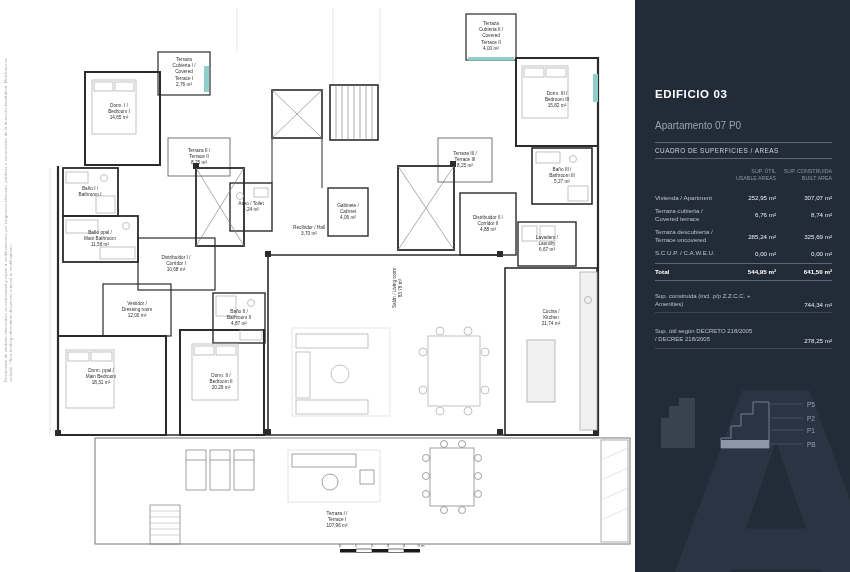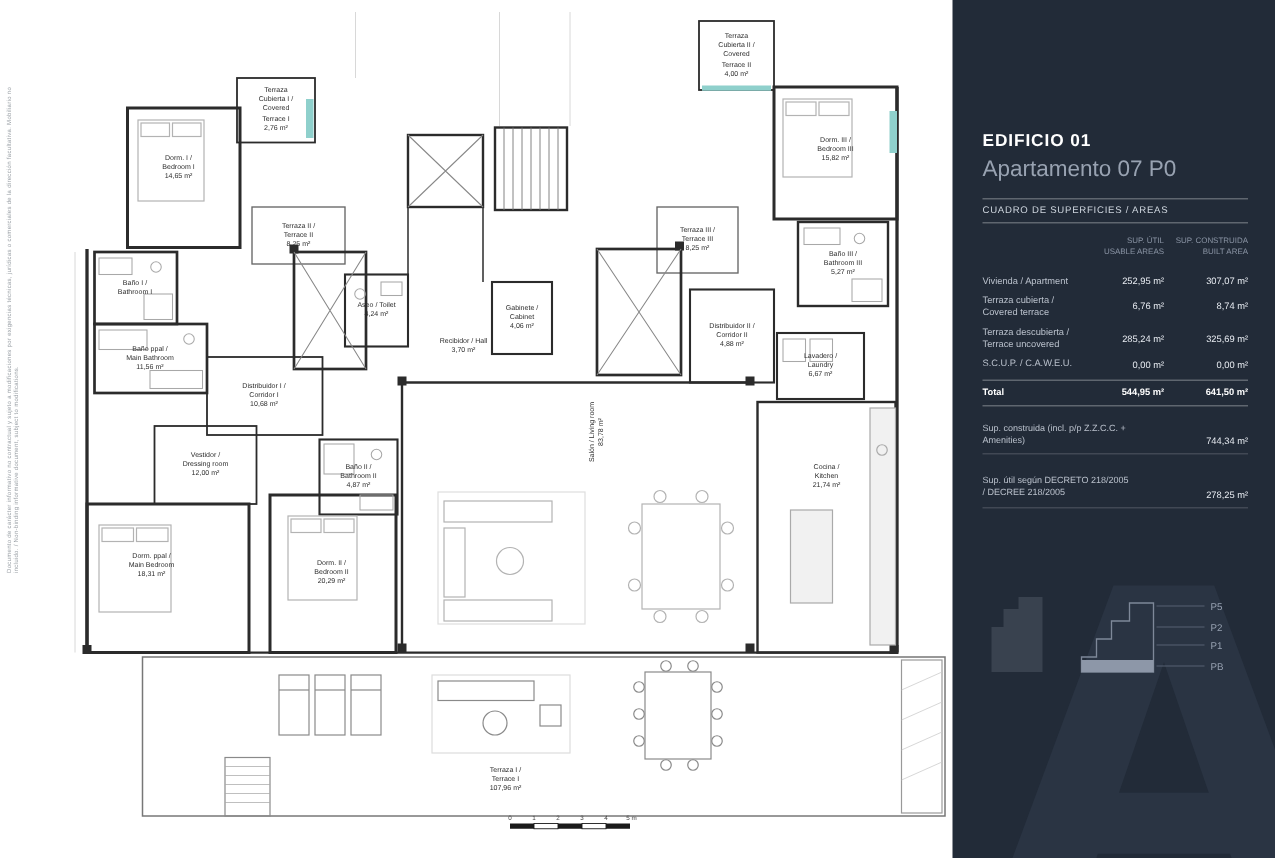--- a/index.html
+++ b/index.html
@@ -9,21 +9,21 @@
   .plan-svg{position:absolute;left:0;top:0;}
   .rl{position:absolute;transform:translate(-50%,-50%);font-size:4.7px;line-height:1.32;
       color:#2e2e2e;text-align:center;white-space:pre-line;}
   .rl.vert{transform:translate(-50%,-50%) rotate(-90deg);white-space:pre;}
   .disclaimer{position:absolute;left:3px;top:42px;height:340px;writing-mode:vertical-rl;
       transform:rotate(180deg);font-size:4px;color:#9aa0a6;letter-spacing:0.2px;overflow:hidden;}
   .sidebar{position:absolute;left:635px;top:0;width:215px;height:572px;background:#222b38;
       color:#e6eaf0;overflow:hidden;}
   .sb-inner{position:relative;z-index:2;padding:88px 18px 0 20px;}
   .sb-title{font-size:11.5px;font-weight:bold;letter-spacing:0.6px;color:#ffffff;}
-  .sb-sub{font-size:15px;color:#98a2b1;margin-top:4px;}
+  .sb-sub{font-size:10px;color:#98a2b1;margin-top:20px;}
   .sb-section{margin-top:11px;padding:4px 0;border-top:1px solid rgba(255,255,255,0.28);
       border-bottom:1px solid rgba(255,255,255,0.28);font-size:6.4px;letter-spacing:0.5px;color:#cdd4dd;}
   .thead{display:grid;grid-template-columns:1fr 48px 56px;margin-top:9px;}
   .th{font-size:5.3px;color:#8b95a5;text-align:right;white-space:pre-line;line-height:1.35;}
   .rows{margin-top:9px;}
   .trow{display:grid;grid-template-columns:1fr 48px 56px;padding:2.5px 0;align-items:center;}
   .tl{font-size:6.2px;color:#bac1cc;white-space:pre-line;line-height:1.3;}
   .tv{font-size:6.2px;color:#e7ebf1;text-align:right;}
   .trow.total{border-top:1px solid rgba(255,255,255,0.28);border-bottom:1px solid rgba(255,255,255,0.28);
       margin-top:3px;padding:4px 0;}
@@ -286,21 +286,21 @@
 Terrace I
 107,96 m²</div>
     <div class="rl vert" style="left:398px;top:288px">Salón / Living room
 83,78 m²</div>
   </div>
 
   <div class="disclaimer">Documento de carácter informativo no contractual y sujeto a modificaciones por exigencias técnicas, jurídicas o comerciales de la dirección facultativa. Mobiliario no incluido. / Non-binding informative document, subject to modifications.</div>
 
   <aside class="sidebar">
     <div class="sb-inner">
-      <div class="sb-title">EDIFICIO 01</div>
+      <div class="sb-title">EDIFICIO 03</div>
       <div class="sb-sub">Apartamento 07 P0</div>
       <div class="sb-section">CUADRO DE SUPERFICIES / AREAS</div>
 
       <div class="thead">
         <div class="th"></div>
         <div class="th">SUP. ÚTIL
 USABLE AREAS</div>
         <div class="th">SUP. CONSTRUIDA
 BUILT AREA</div>
       </div>

